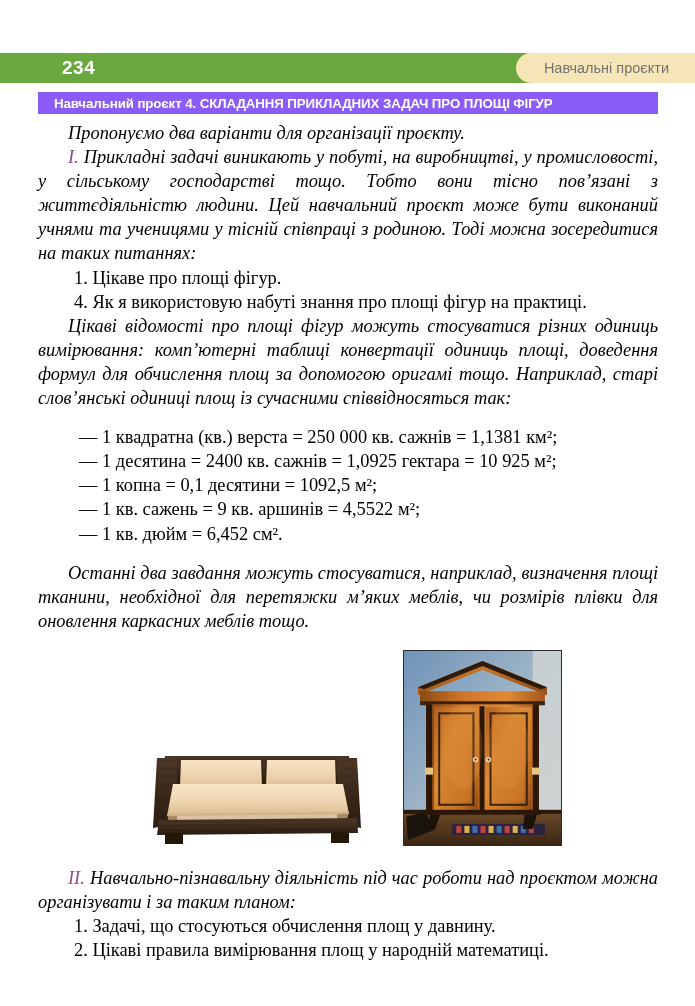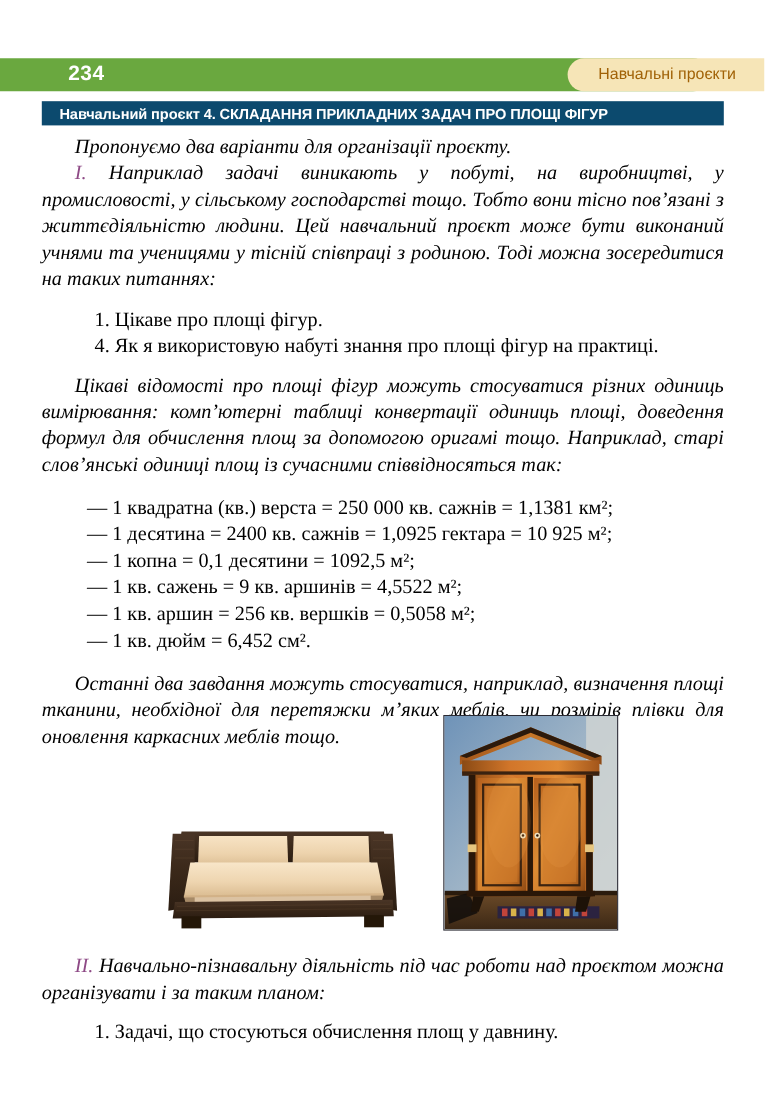--- a/index.html
+++ b/index.html
@@ -52,32 +52,32 @@
     background: #F6E5B7;
     border-radius: 16px 0 0 16px;
     padding: 0 26px 0 28px;
     box-sizing: border-box;
     display: flex;
     align-items: center;
   }
   .header-tab-label {
     font-family: "Liberation Sans", sans-serif;
     font-size: 14.5px;
-    color: #a16207;
+    color: #737373;
     white-space: nowrap;
   }
 
   
   .project-title-bar {
     position: absolute;
     left: 38px;
     top: 92px;
     width: 620px;
     height: 22px;
-    background: #0c4a6e;
+    background: #8b5cf6;
     display: flex;
     align-items: center;
   }
   .project-title-text {
     font-family: "Liberation Sans", sans-serif;
     font-weight: bold;
     font-size: 13.3px;
     color: #ffffff;
     white-space: nowrap;
     padding-left: 16px;
@@ -101,21 +101,21 @@
     font-style: italic;
   }
 
   .roman-marker {
     color: #8E4A86;
     font-weight: normal;
   }
 
   
   ol.numlist {
-    margin: 12px;
+    margin: 0;
     padding: 0;
     list-style: none;
     font-family: Liberation Serif, serif;
   }
   ol.numlist li {
     font-size: 18.4px;
     line-height: 24.1px;
     text-align: justify;
     padding-left: 36px;
     text-indent: -22px;
@@ -192,36 +192,35 @@
 
 <div class="project-title-bar">
   <span class="project-title-text">Навчальний проєкт 4. СКЛАДАННЯ ПРИКЛАДНИХ ЗАДАЧ ПРО ПЛОЩІ ФІГУР</span>
 </div>
 
 <div class="content">
 
   <p class="para">Пропонуємо два варіанти для організації проєкту.</p>
 
   <p class="para">
-    <span class="roman-marker">I.&nbsp;</span><span>Наприклад задачі виникають у побуті, на виробництві, у промисловості, у сільському господарстві тощо. Тобто вони тісно пов’язані з життєдіяльністю людини. Цей навчальний проєкт може бути виконаний учнями та ученицями у тісній співпраці з родиною. Тоді можна зосередитися на таких питаннях:</span>
+    <span class="roman-marker">I.&nbsp;</span><span>Прикладні задачі виникають у побуті, на виробництві, у промисловості, у сільському господарстві тощо. Тобто вони тісно пов’язані з життєдіяльністю людини. Цей навчальний проєкт може бути виконаний учнями та ученицями у тісній співпраці з родиною. Тоді можна зосередитися на таких питаннях:</span>
   </p>
 
   <ol class="numlist">
     <li>1. Цікаве про площі фігур.</li>
     <li>4. Як я використовую набуті знання про площі фігур на практиці.</li>
   </ol>
 
   <p class="para">Цікаві відомості про площі фігур можуть стосуватися різних одиниць вимірювання: комп’ютерні таблиці конвертації одиниць площі, доведення формул для обчислення площ за допомогою оригамі тощо. Наприклад, старі слов’янські одиниці площ із сучасними співвідносяться так:</p>
 
   <ul class="unitlist">
     <li>— 1 квадратна (кв.) верста = 250 000 кв. сажнів = 1,1381 км²;</li>
     <li>— 1 десятина = 2400 кв. сажнів = 1,0925 гектара = 10 925 м²;</li>
     <li>— 1 копна = 0,1 десятини = 1092,5 м²;</li>
     <li>— 1 кв. сажень = 9 кв. аршинів = 4,5522 м²;</li>
-    <li>— 1 кв. аршин = 256 кв. вершків = 0,5058 м²;</li>
     <li>— 1 кв. дюйм = 6,452 см².</li>
   </ul>
 
   <p class="para">Останні два завдання можуть стосуватися, наприклад, визначення площі тканини, необхідної для перетяжки м’яких меблів, чи розмірів плівки для оновлення каркасних меблів тощо.</p>
 </div>
 
 <div class="figures">
 
   <div class="sofa-wrap">
     <svg class="sofa" viewBox="0 0 228 108" preserveAspectRatio="none">
@@ -366,14 +365,15 @@
     </svg>
   </div>
 </div>
 
 <div class="content-bottom">
   <p class="para">
     <span class="roman-marker">II.&nbsp;</span><span>Навчально-пізнавальну діяльність під час роботи над проєктом можна організувати і за таким планом:</span>
   </p>
   <ol class="numlist">
     <li>1. Задачі, що стосуються обчислення площ у давнину.</li>
+    <li>2. Цікаві правила вимірювання площ у народній математиці.</li>
   </ol>
 </div>
 
 </body></html>

